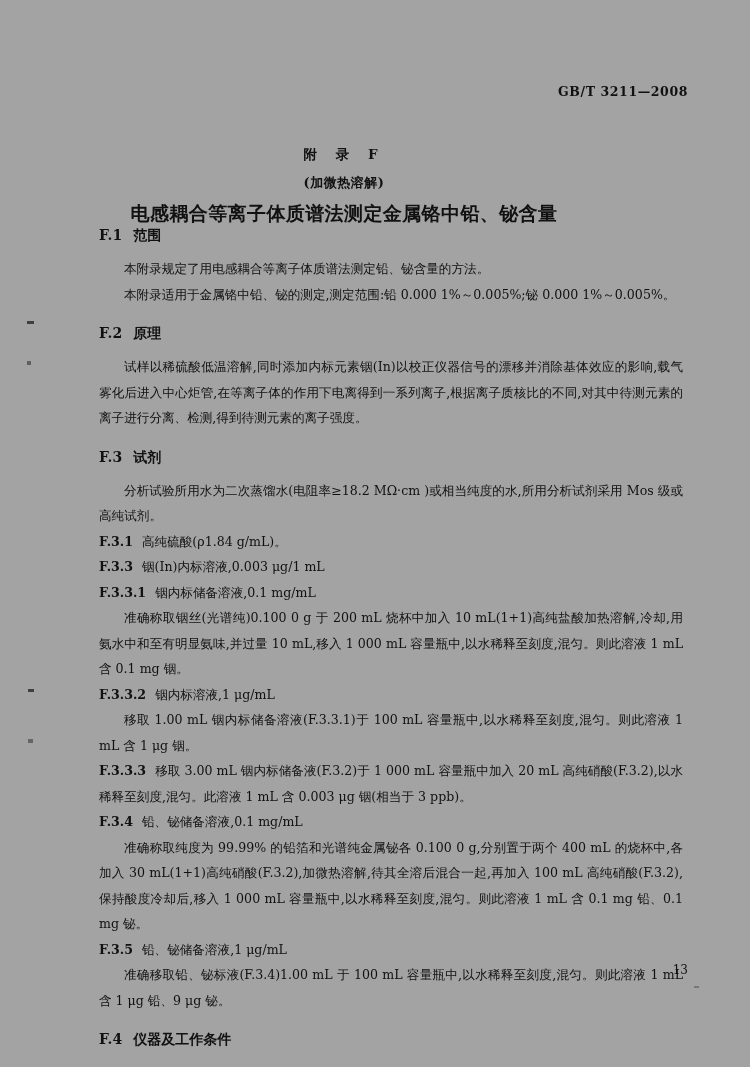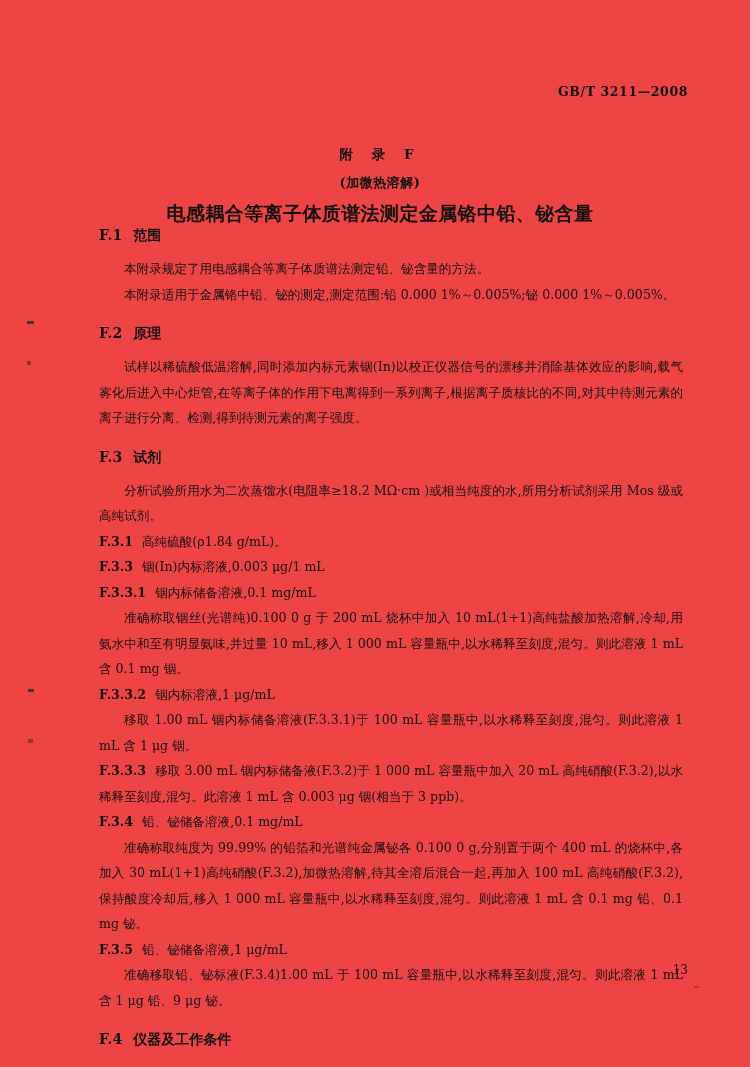--- a/index.html
+++ b/index.html
@@ -13,21 +13,21 @@
     position: relative;
     overflow: hidden;
     font-family: "DejaVu Serif", "Liberation Serif", serif;
     color: #0b0b0b;
     -webkit-font-smoothing: antialiased;
   }
 
   .page {
     position: absolute;
     inset: 0;
-    background: #ef4444;
+    background: #a3a3a3;
   }
 
   
   .doc-header {
     position: absolute;
     top: 84px;
     right: 62px;
     font-family: "DejaVu Serif", "Liberation Serif", serif;
     font-weight: bold;
     font-size: 12.5px;
@@ -36,21 +36,20 @@
     white-space: nowrap;
   }
 
   
   .title-block {
     position: absolute;
     top: 146px;
     left: 0;
     width: 688px;
     text-align: center;
-    padding-left: 36px;
   }
   .annex-label {
     font-weight: bold;
     font-size: 13.5px;
     letter-spacing: 7px;
     color: #111;
     margin-bottom: 10px;
   }
   .annex-kind {
     font-weight: bold;

